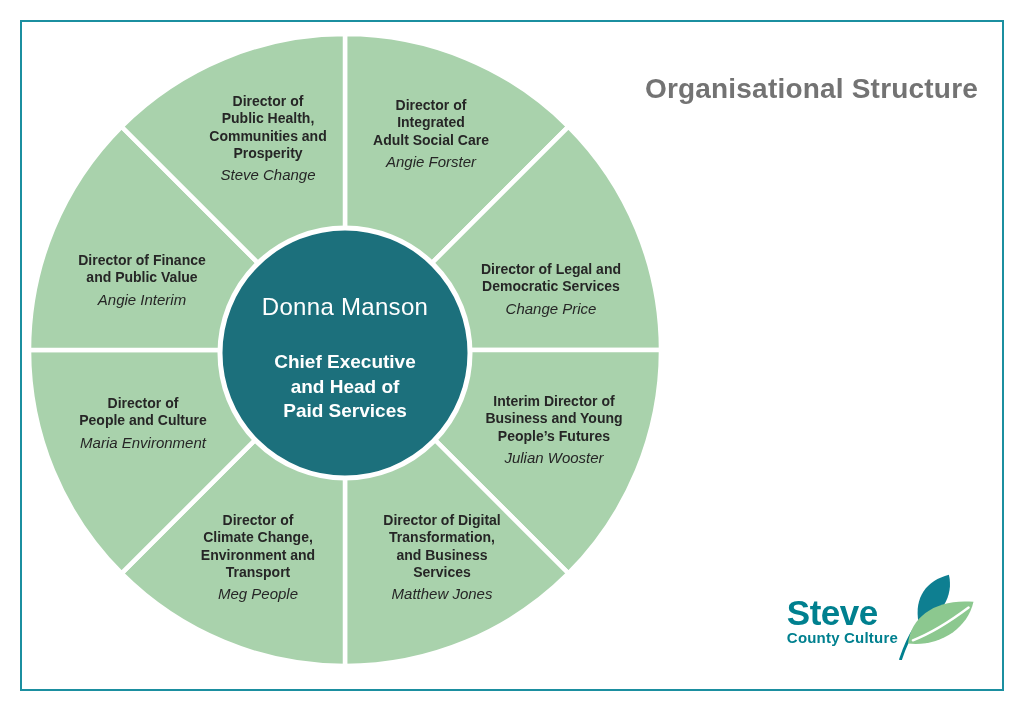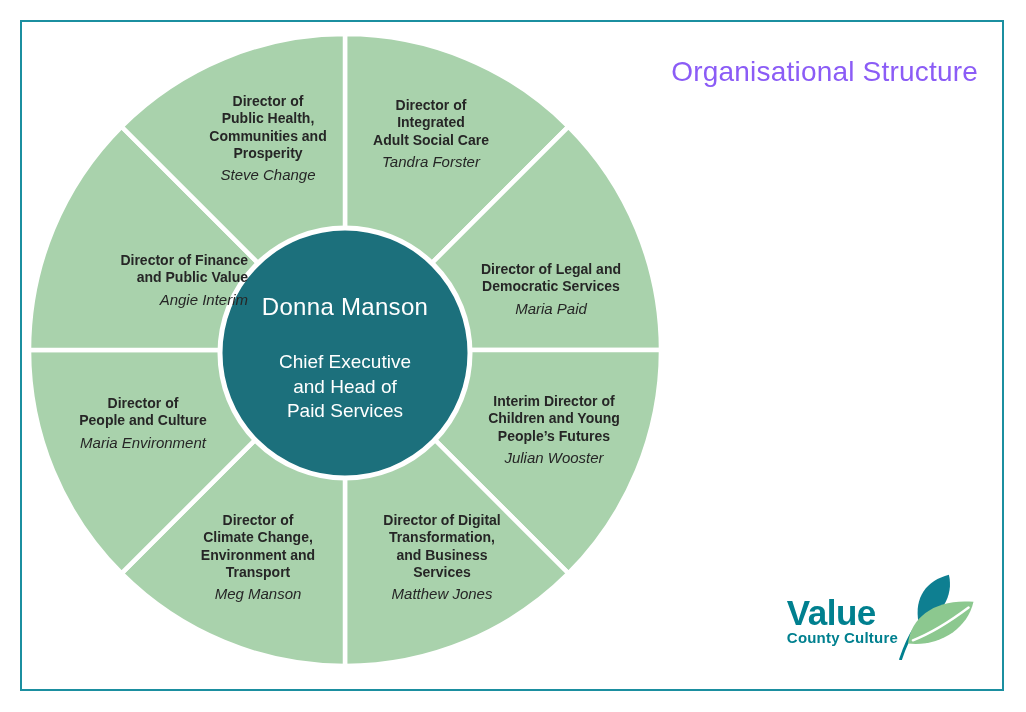--- a/index.html
+++ b/index.html
@@ -8,24 +8,24 @@
 
   .border-frame {
     position: absolute;
     left: 20px; top: 20px; right: 22px; bottom: 21px;
     border: 2px solid #1b8fa0;
     pointer-events: none;
   }
 
   .page-title {
     position: absolute;
-    top: 56px; right: 48px;
+    top: 73px; right: 48px;
     font-size: 28px;
-    font-weight: 400;
-    color: #8b5cf6;
+    font-weight: 700;
+    color: #737373;
     letter-spacing: 0.2px;
   }
 
   .wheel {
     position: absolute;
     left: 26px; top: 31px;
     width: 638px; height: 638px;
   }
   .wheel svg { position: absolute; left: 0; top: 0; }
 
@@ -58,21 +58,21 @@
     color: #ffffff;
   }
   .center-person {
     font-size: 24px;
     font-weight: 400;
     letter-spacing: 0.3px;
   }
   .center-role {
     margin-top: 29px;
     font-size: 19px;
-    font-weight: 400;
+    font-weight: 700;
     line-height: 1.3;
     white-space: pre-line;
   }
 
   .logo {
     position: absolute;
     right: 50px; bottom: 52px;
     display: flex;
     align-items: flex-end;
   }
@@ -111,59 +111,59 @@
       <path d="M319 319 L3 319 A316 316 0 0 1 95.55 95.55 Z"></path>
       <path d="M319 319 L95.55 95.55 A316 316 0 0 1 319 3 Z"></path>
     </g>
     <circle cx="319" cy="322" r="125" fill="#1c707c" stroke="#ffffff" stroke-width="5"></circle>
   </svg>
 
   <div class="seg-label" style="left:405px; top:103px;">
     <div class="seg-title">Director of
 Integrated
 Adult Social Care</div>
-    <div class="seg-person">Tandra Forster</div>
+    <div class="seg-person">Angie Forster</div>
   </div>
 
   <div class="seg-label" style="left:525px; top:258px;">
     <div class="seg-title">Director of Legal and
 Democratic Services</div>
-    <div class="seg-person">Maria Paid</div>
+    <div class="seg-person">Change Price</div>
   </div>
 
   <div class="seg-label" style="left:528px; top:399px;">
     <div class="seg-title">Interim Director of
-Children and Young
+Business and Young
 People’s Futures</div>
     <div class="seg-person">Julian Wooster</div>
   </div>
 
   <div class="seg-label" style="left:416px; top:527px;">
     <div class="seg-title">Director of Digital
 Transformation,
 and Business
 Services</div>
     <div class="seg-person">Matthew Jones</div>
   </div>
 
   <div class="seg-label" style="left:232px; top:527px;">
     <div class="seg-title">Director of
 Climate Change,
 Environment and
 Transport</div>
-    <div class="seg-person">Meg Manson</div>
+    <div class="seg-person">Meg People</div>
   </div>
 
   <div class="seg-label" style="left:117px; top:392px;">
     <div class="seg-title">Director of
 People and Culture</div>
     <div class="seg-person">Maria Environment</div>
   </div>
 
-  <div class="seg-label" style="left:116px; top:249px;text-align:right;">
+  <div class="seg-label" style="left:116px; top:249px;">
     <div class="seg-title">Director of Finance
 and Public Value</div>
     <div class="seg-person">Angie Interim</div>
   </div>
 
   <div class="seg-label" style="left:242px; top:108px;">
     <div class="seg-title">Director of
 Public Health,
 Communities and
 Prosperity</div>
@@ -173,21 +173,21 @@
   <div class="center-label">
     <div class="center-person">Donna Manson</div>
     <div class="center-role">Chief Executive
 and Head of
 Paid Services</div>
   </div>
 </div>
 
 <div class="logo">
   <div class="logo-text">
-    <div class="logo-devon">Value</div>
+    <div class="logo-devon">Steve</div>
     <div class="logo-county">County Culture</div>
   </div>
   <svg class="leaf-icon" width="82" height="86" viewBox="0 0 100 105">
     <path d="M8 104 C 18 74 30 54 54 38" fill="none" stroke="#00808f" stroke-width="3.5" stroke-linecap="round"></path>
     <path d="M30 60 C 24 28 40 8 67 1 C 73 27 58 52 30 60 Z" fill="#0e7f91"></path>
     <path d="M17 85 C 21 51 52 30 97 34 C 89 68 55 89 17 85 Z" fill="#8cc88f"></path>
     <path d="M23 81 C 44 73 67 59 91 41" fill="none" stroke="#ffffff" stroke-width="3" stroke-linecap="round"></path>
   </svg>
 </div>
 

